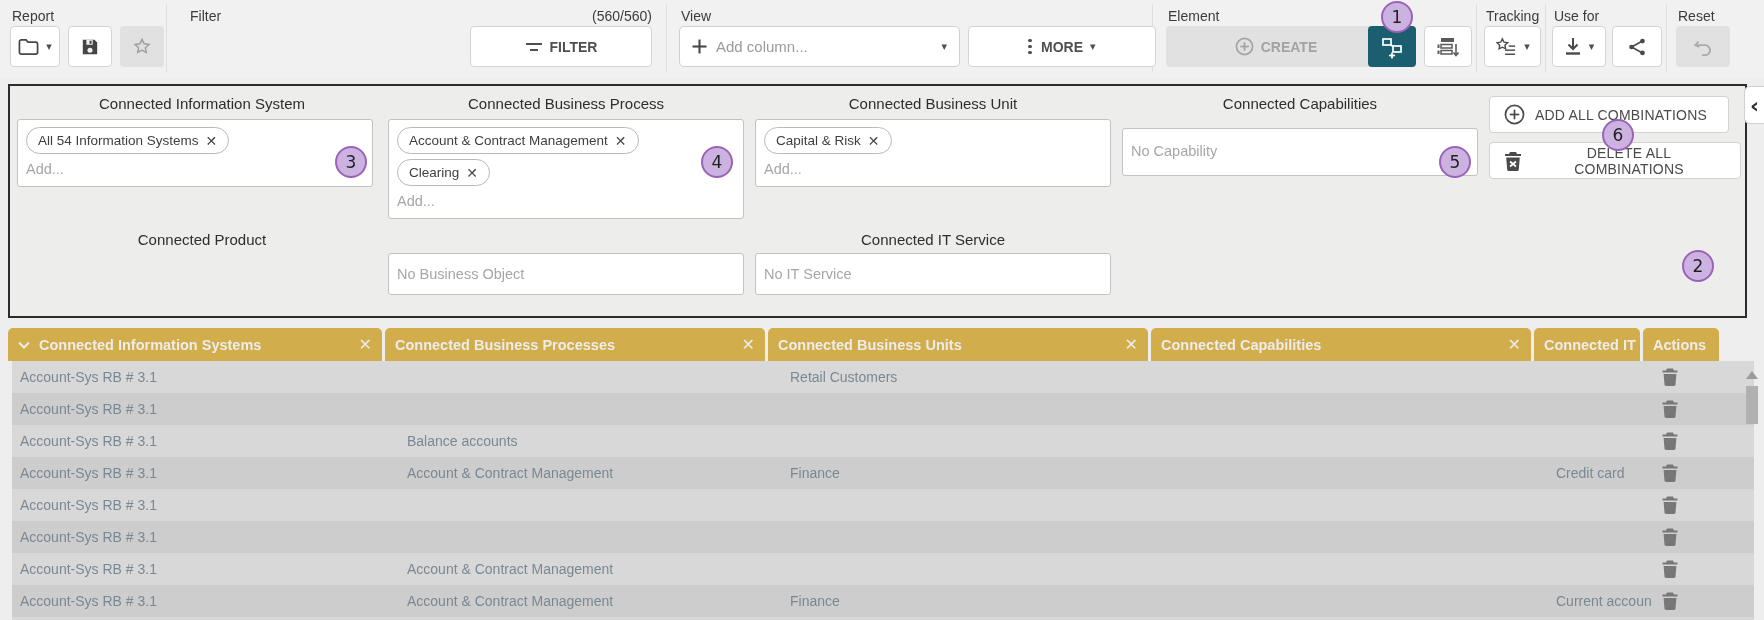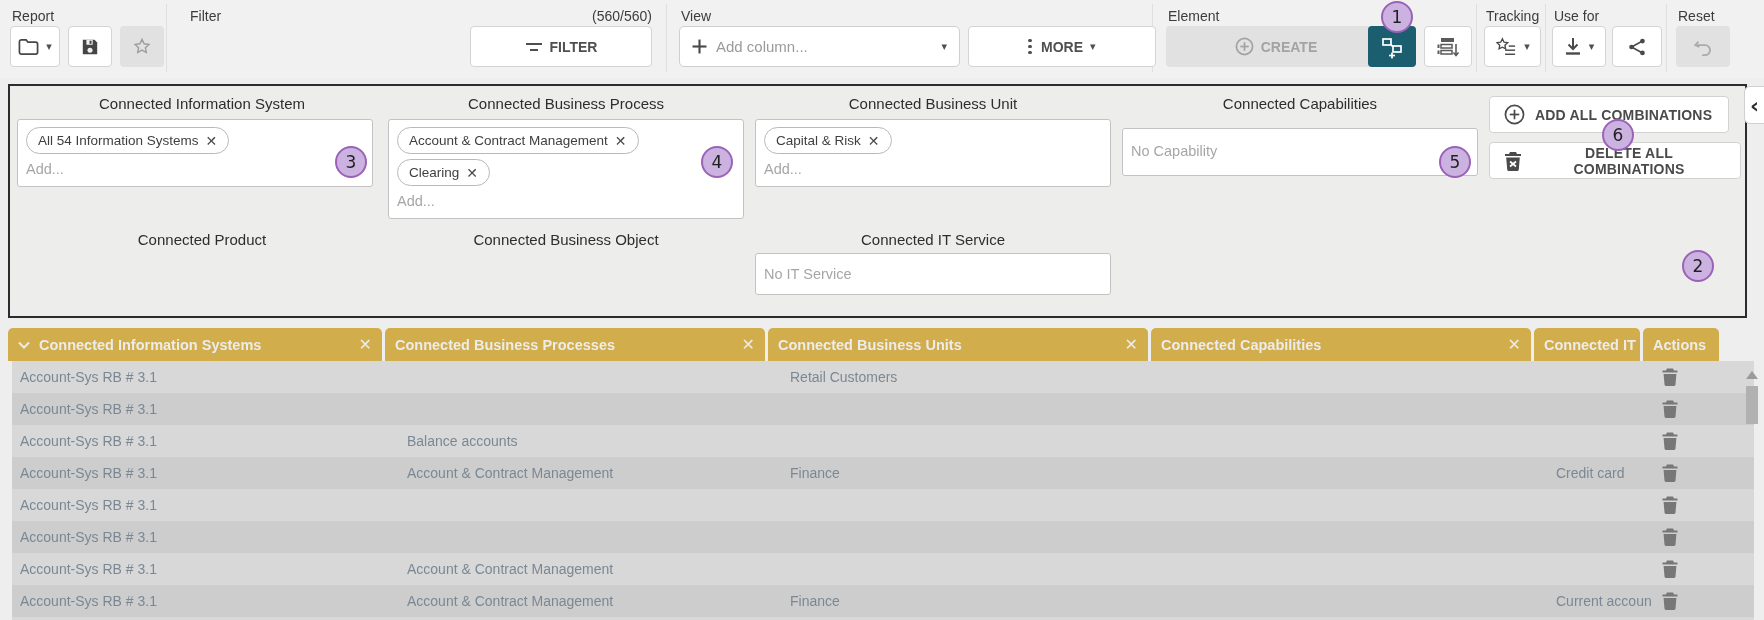--- a/index.html
+++ b/index.html
@@ -30,21 +30,21 @@
            background:#ededec; border:2px solid #2c2c2c; }
   .flabel { position:absolute; font-size:15px; color:#2e2e2e; width:356px; text-align:center; }
   .fbox { position:absolute; background:#fff; border:1px solid #c3c3c3; border-radius:3px;
           width:356px; padding:5px 6px; }
   .chip { display:inline-flex; align-items:center; gap:7px; height:27px; padding:0 11px;
           border:1px solid #b9b9b9; border-radius:14px; background:#fff; font-size:13.5px;
           color:#3f3f3f; margin:2px 2px 3px 2px; white-space:nowrap; }
   .chipx { font-family:"DejaVu Sans", sans-serif; font-size:14px; font-weight:bold; color:#4a4a4a; cursor:pointer; }
   .ph { color:#a6a6a6; font-size:14.5px; padding:4px 2px 2px 2px; }
   .pbtn { position:absolute; height:37px; background:#fff; border:1px solid #d2d2d2; border-radius:4px;
-          display:flex; align-items:center; gap:10px; padding:0 14px; font-size:14px; font-weight:bold;
+          display:flex; align-items:center; gap:10px; padding:0 14px; font-size:14px; font-weight:normal;
           color:#4a4a4a; letter-spacing:.2px; cursor:pointer; }
   .collapse { position:absolute; left:1744px; top:86px; width:20px; height:38px; background:#fff;
               border:1px solid #d0d0d0; border-right:none; border-radius:6px 0 0 6px; z-index:5;
               display:flex; align-items:center; justify-content:center;
               font:bold 22px "DejaVu Sans", sans-serif; color:#2e2e2e; cursor:pointer; }
 
   
   .th { position:absolute; top:328px; height:33px; background:#d2ad4c; border-radius:5px 5px 0 0;
         display:flex; align-items:center; color:#ececec; font-size:14.5px; font-weight:bold;
         padding:0 10px; white-space:nowrap; overflow:hidden; cursor:pointer; }
@@ -276,21 +276,23 @@
     <div class="ph">Add...</div>
   </div>
 
   <div class="flabel" style="left:1122px;top:95px">Connected Capabilities</div>
   <div class="fbox" style="left:1122px;top:128px;height:48px">
     <div class="ph" style="padding-top:9px">No Capability</div>
   </div>
 
   <div class="flabel" style="left:24px;top:231px">Connected Product</div>
 
-  <div class="flabel" style="left:388px;top:231px">Connected Business Object</div>
+  <div class="fbox" style="left:388px;top:253px;height:42px">
+    <div class="ph" style="padding-top:7px">No Business Object</div>
+  </div>
 
   <div class="flabel" style="left:755px;top:231px">Connected IT Service</div>
   <div class="fbox" style="left:755px;top:253px;height:42px">
     <div class="ph" style="padding-top:7px">No IT Service</div>
   </div>
 
   <button class="pbtn" style="left:1489px;top:96px;width:240px">
     <span>
       <svg width="21" height="21" viewBox="0 0 22 22">
           <circle cx="11" cy="11" r="9.5" fill="none" stroke="#4a4a4a" stroke-width="1.8"></circle>

